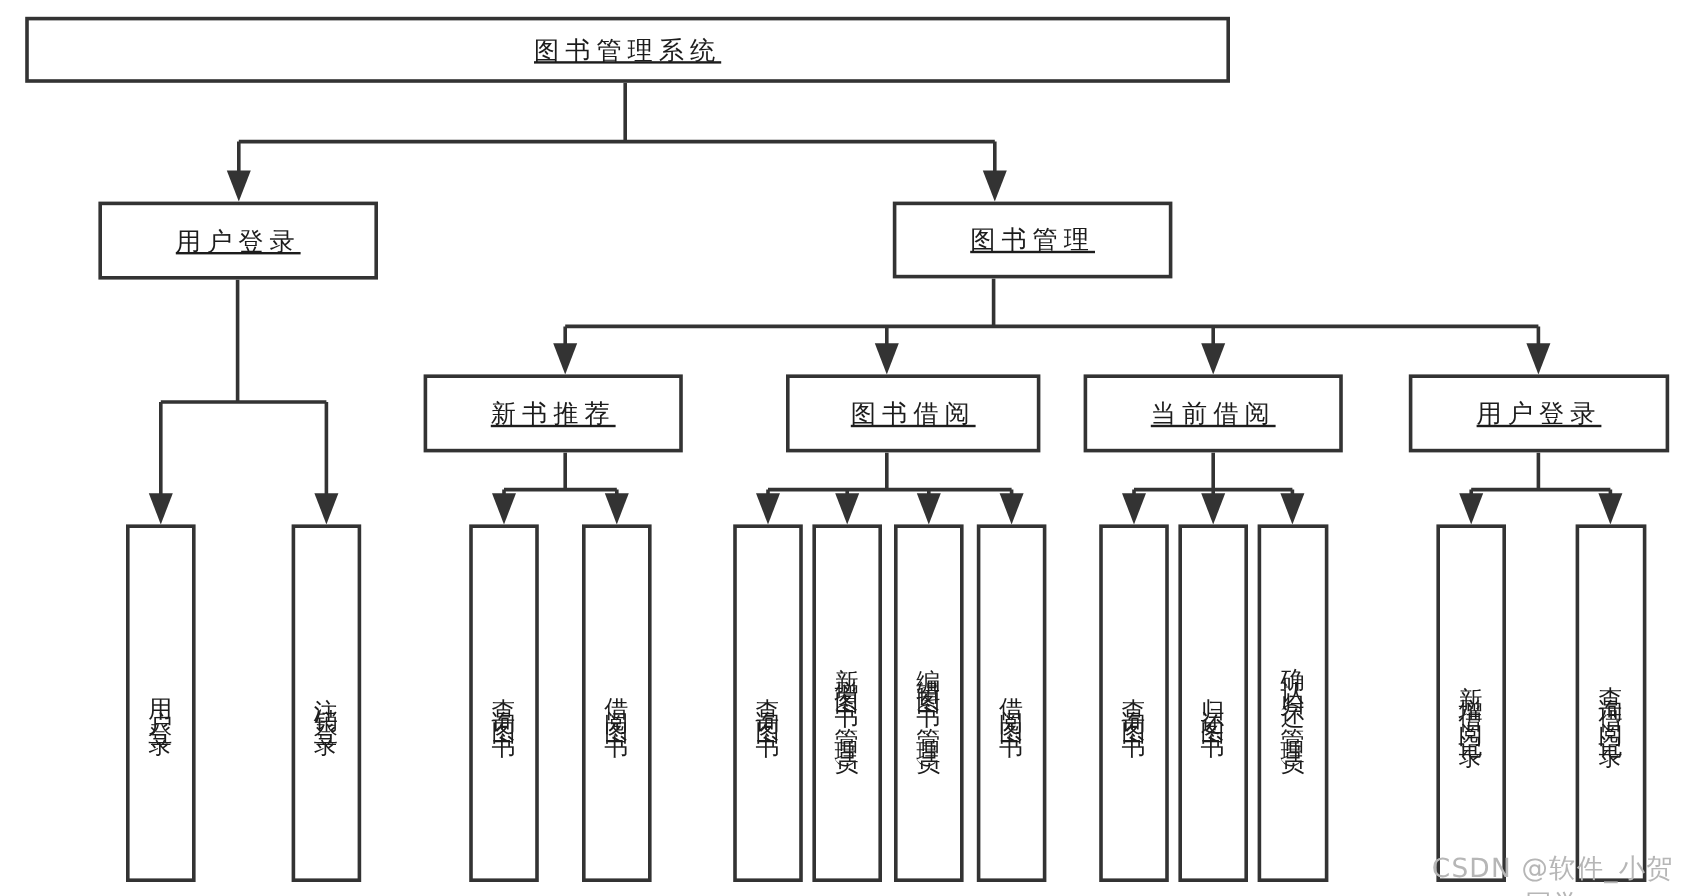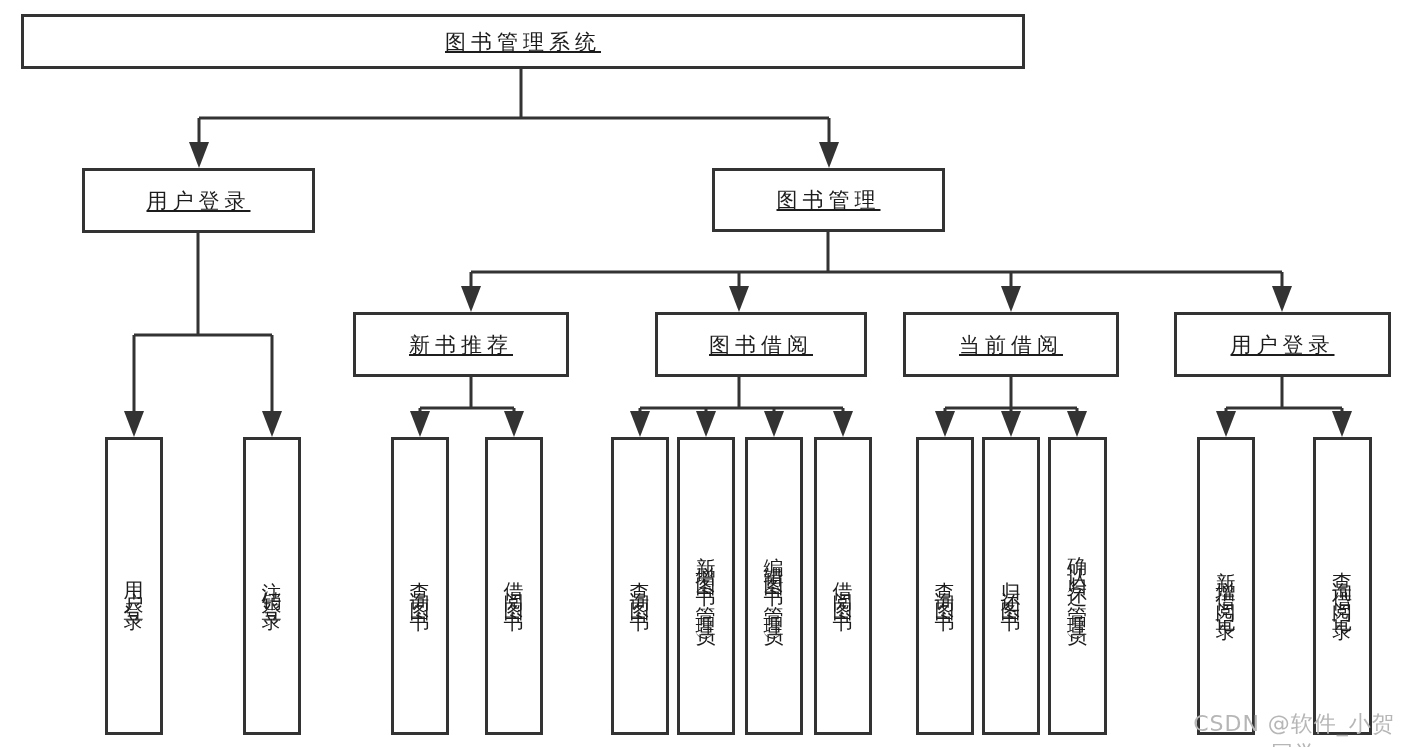--- a/index.html
+++ b/index.html
@@ -101,21 +101,21 @@
       <polygon points="1001,411 1021,411 1011,437"></polygon>
       <polygon points="1067,411 1087,411 1077,437"></polygon>
       <polygon points="1216,411 1236,411 1226,437"></polygon>
       <polygon points="1332,411 1352,411 1342,437"></polygon>
     </g>
   </svg>
 
   <div class="box h" style="left:21px;top:14px;width:1004px;height:55px">图书管理系统</div>
 
   <div class="box h" style="left:82px;top:168px;width:233px;height:65px">用户登录</div>
-  <div class="box h" style="left:712px;top:168px;width:233px;height:64px">图书管理</div>
+  <div class="box h" style="left:744px;top:168px;width:233px;height:64px">图书管理</div>
 
   <div class="box h" style="left:353px;top:312px;width:216px;height:65px">新书推荐</div>
   <div class="box h" style="left:655px;top:312px;width:212px;height:65px">图书借阅</div>
   <div class="box h" style="left:903px;top:312px;width:216px;height:65px">当前借阅</div>
   <div class="box h" style="left:1174px;top:312px;width:217px;height:65px">用户登录</div>
 
   <div class="box v" style="left:105px;top:437px;width:58px;height:298px">用户登录</div>
   <div class="box v" style="left:243px;top:437px;width:58px;height:298px">注销登录</div>
 
   <div class="box v" style="left:391px;top:437px;width:58px;height:298px">查询图书</div>

